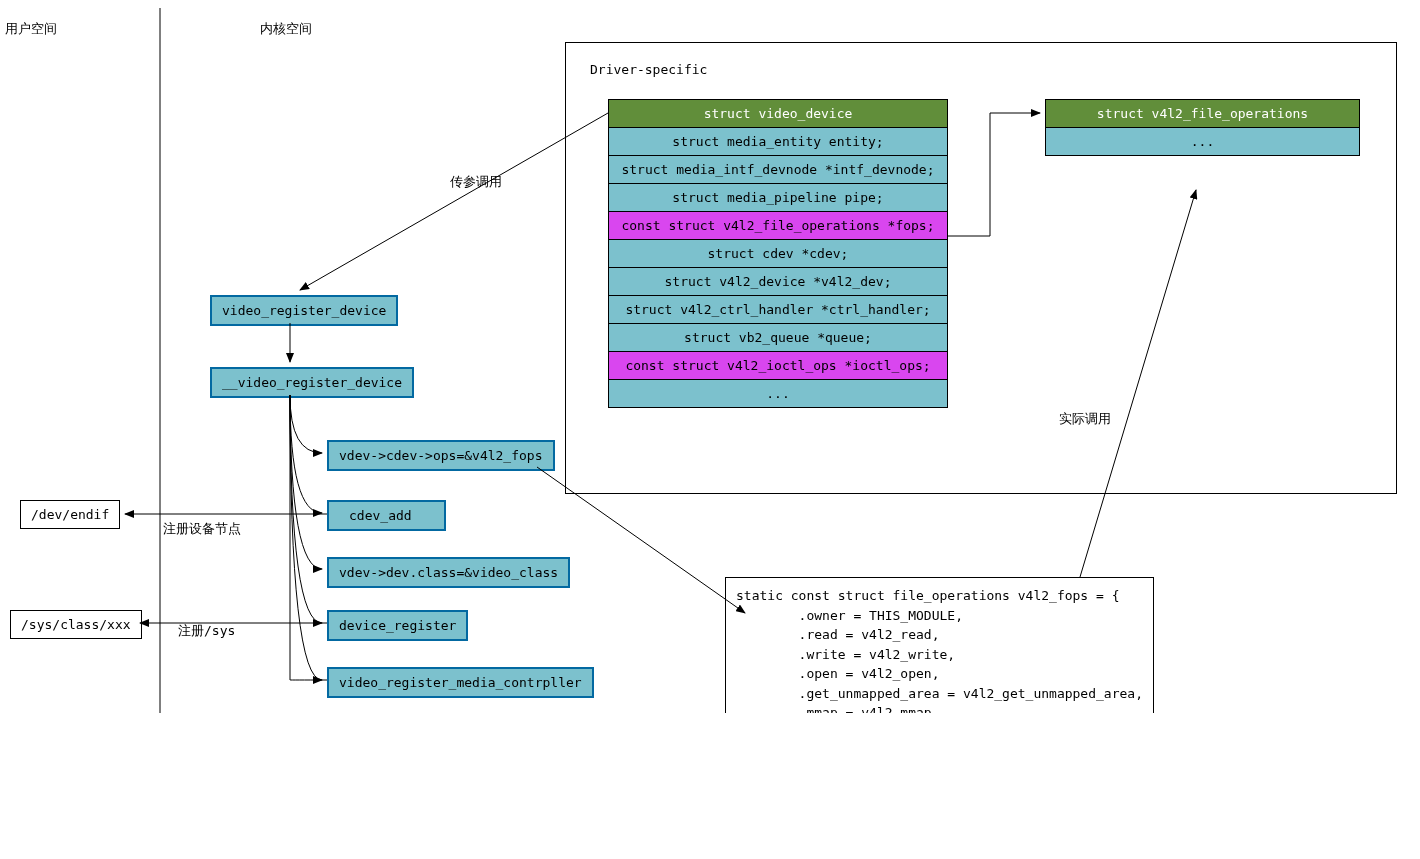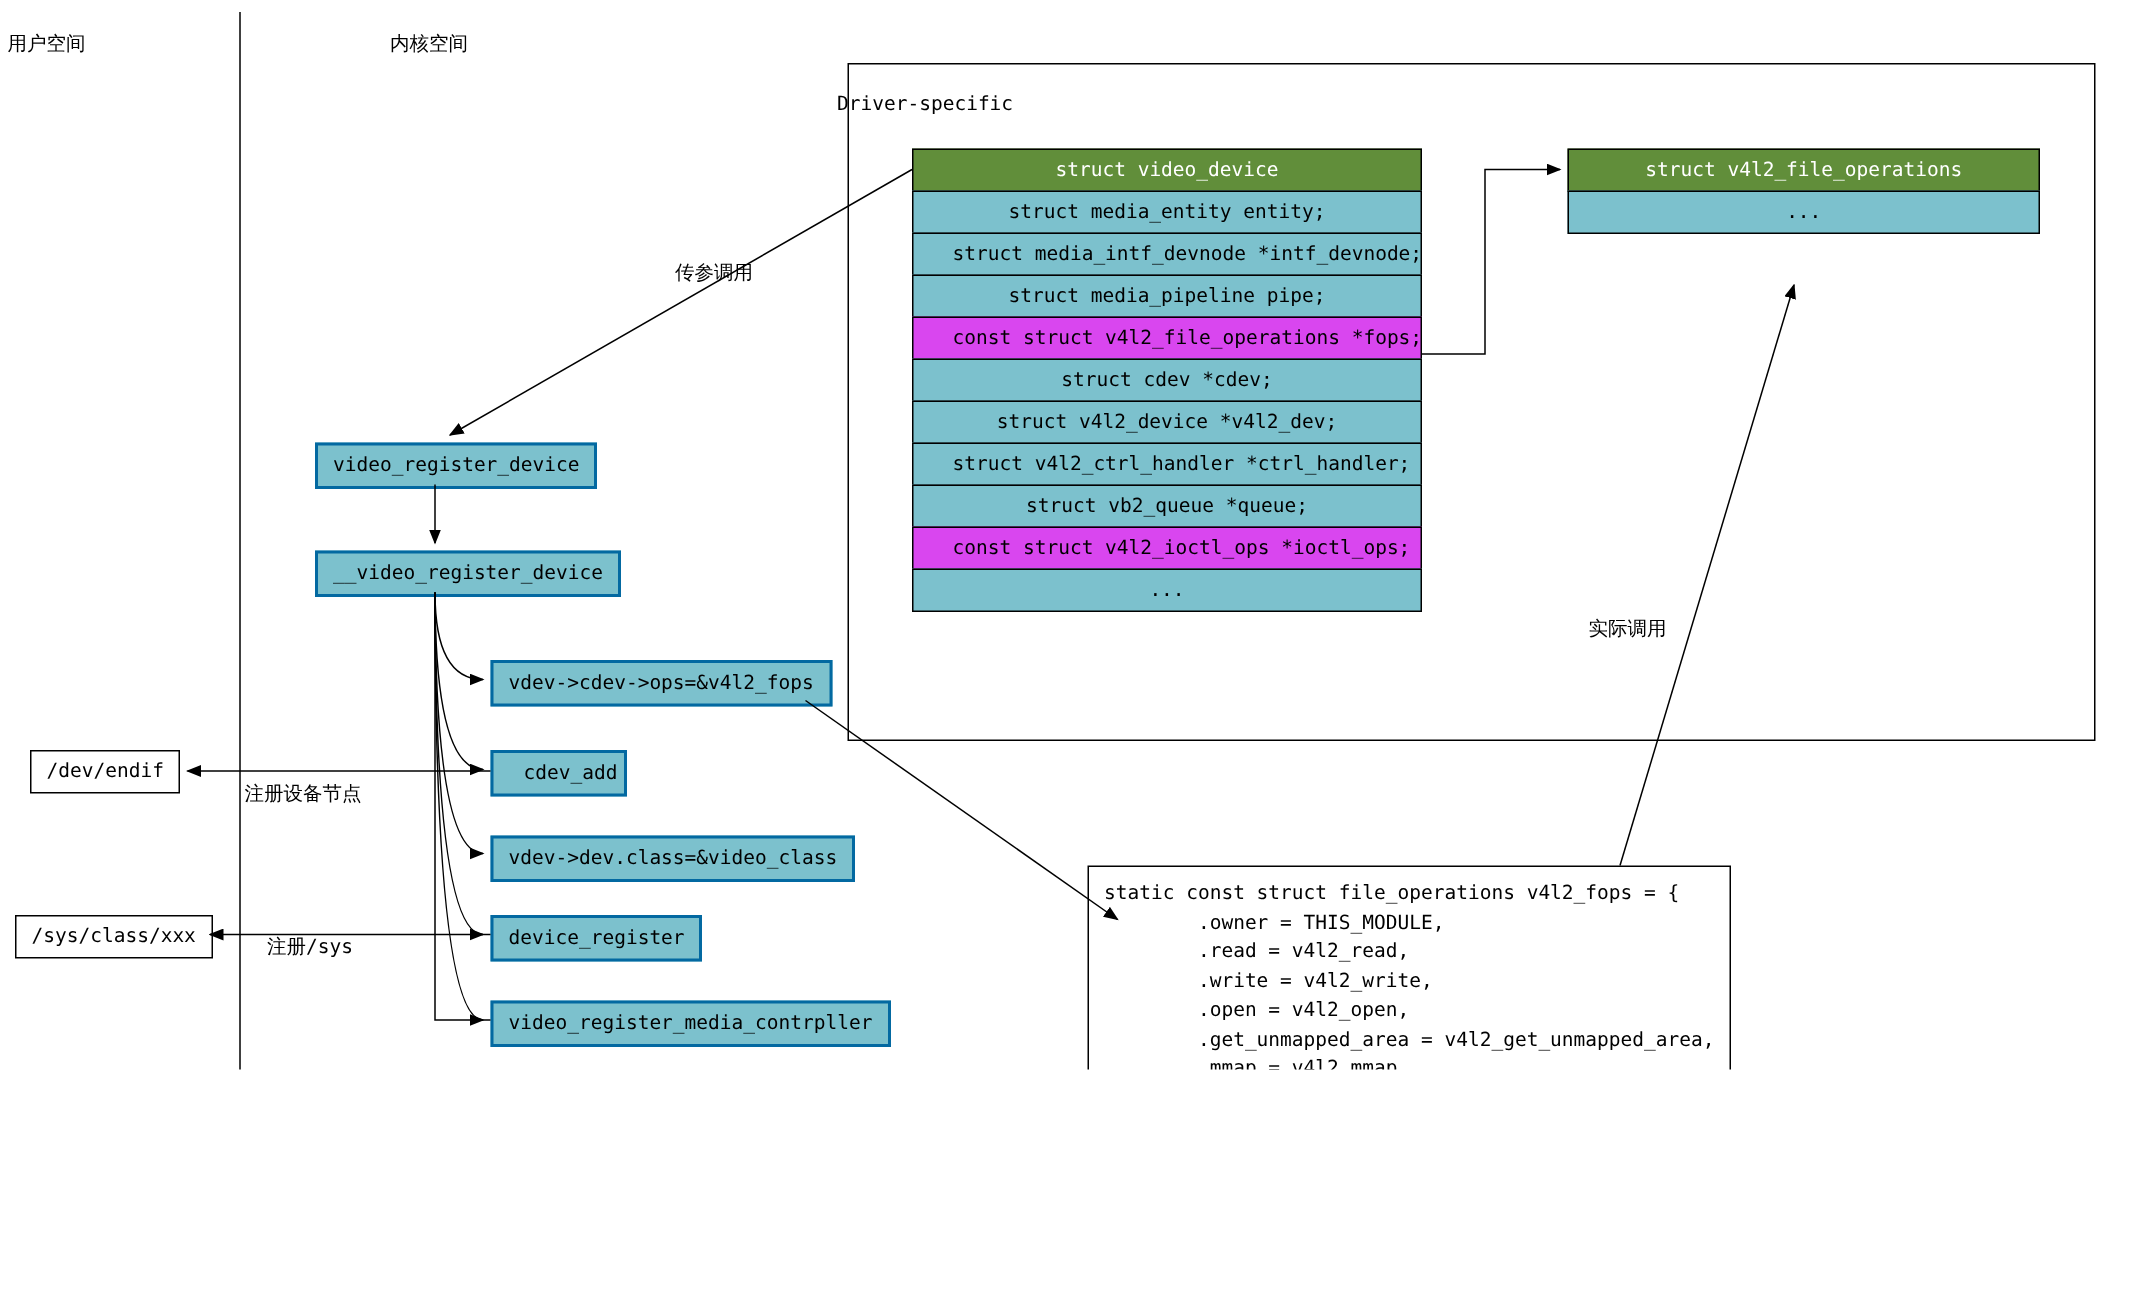--- a/index.html
+++ b/index.html
@@ -1,20 +1,20 @@
 <!DOCTYPE html>
 <html><head>
 <meta charset="utf-8">
 <style>
 html,body{margin:0;padding:0;font-family:monospace;font-size:13px;background:#fff;color:#000}
 .canvas{position:relative;width:1420px;height:713px}
 .lbl{position:absolute;white-space:nowrap}
 .box{position:absolute;border:1px solid #000;background:#fff;padding:6px 10px;white-space:nowrap}
 .node{position:absolute;border:2px solid #0369a1;background:#7cc1cd;padding:6px 10px;white-space:nowrap;text-align:center}
-.cell{border:1px solid #000;background:#7cc1cd;padding:6px 26px;text-align:center;margin-top:-1px;white-space:nowrap}
+.cell{border:1px solid #000;background:#7cc1cd;padding:6px 12px;text-align:center;margin-top:-1px;white-space:nowrap}
 .cell.h{background:#618e3a;color:#fff}
 .cell.hl{background:#d946ef}
 .struct{position:absolute}
 .container{position:absolute;border:1px solid #000}
 .code{position:absolute;border:1px solid #000;padding:8px 10px;white-space:pre;line-height:1.5}
 svg{position:absolute;top:0;left:0;pointer-events:none}
 </style>
 </head>
 <body>
 
@@ -24,27 +24,27 @@
 <div class="lbl" style="left:260px;top:20px">内核空间</div>
 
 <div class="box" style="left:20px;top:500px">/dev/endif</div>
 <div class="box" style="left:10px;top:610px">/sys/class/xxx</div>
 <div class="lbl" style="left:163px;top:520px">注册设备节点</div>
 <div class="lbl" style="left:178px;top:622px">注册/sys</div>
 
 <div class="node" style="left:210px;top:295px">video_register_device</div>
 <div class="node" style="left:210px;top:367px">__video_register_device</div>
 <div class="node" style="left:327px;top:440px">vdev-&gt;cdev-&gt;ops=&amp;v4l2_fops</div>
-<div class="node" style="left:327px;top:500px;padding-left:20px;padding-right:4px">cdev_add</div>
+<div class="node" style="left:327px;top:500px;padding-left:20px;padding-right:32px">cdev_add</div>
 <div class="node" style="left:327px;top:557px">vdev-&gt;dev.class=&amp;video_class</div>
 <div class="node" style="left:327px;top:610px">device_register</div>
 <div class="node" style="left:327px;top:667px">video_register_media_contrpller</div>
 
 <div class="container" style="left:565px;top:42px;width:830px;height:450px"></div>
-<div class="lbl" style="left:558px;top:62px">Driver-specific</div>
+<div class="lbl" style="left:590px;top:62px">Driver-specific</div>
 <div class="lbl" style="left:450px;top:173px">传参调用</div>
 <div class="lbl" style="left:1059px;top:410px">实际调用</div>
 
 <div class="struct" style="left:608px;top:100px;width:340px">
 <div class="cell h">struct video_device</div>
 <div class="cell">struct media_entity entity;</div>
 <div class="cell">struct media_intf_devnode *intf_devnode;</div>
 <div class="cell">struct media_pipeline pipe;</div>
 <div class="cell hl">const struct v4l2_file_operations *fops;</div>
 <div class="cell">struct cdev *cdev;</div>

